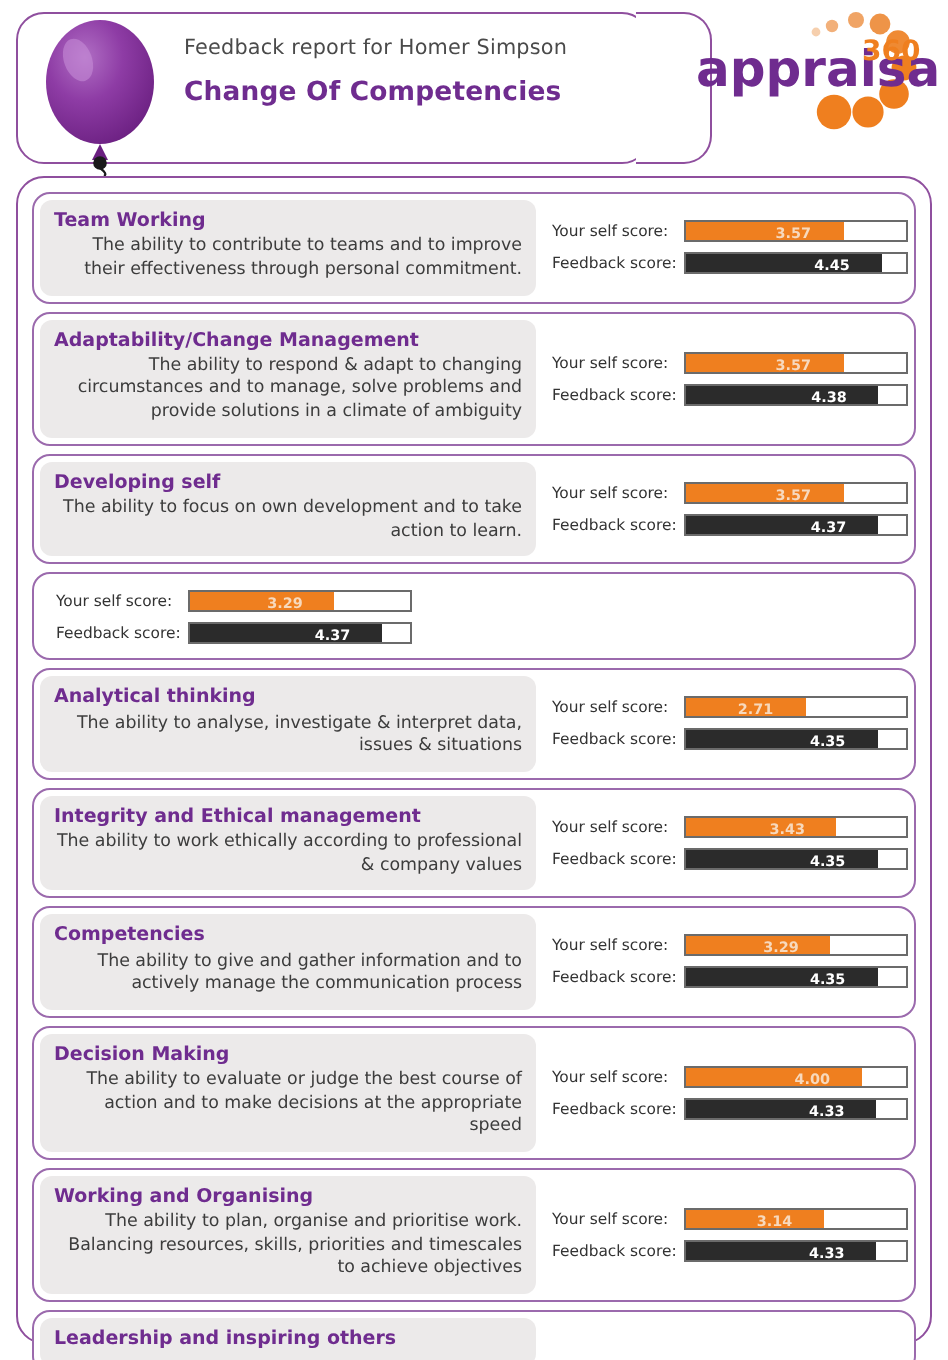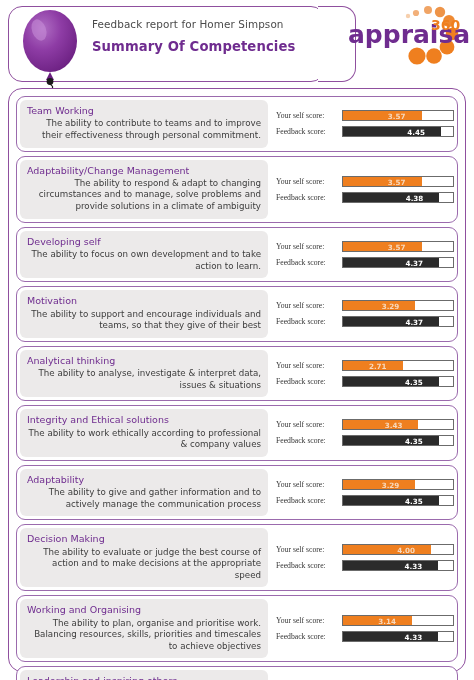--- a/index.html
+++ b/index.html
@@ -103,21 +103,21 @@
   }
   .desc-panel {
     width: 248px;
     background: #eceaea;
     border-radius: 6px;
     padding: 5px 7px 6px 7px;
     flex: none;
   }
   .comp-title {
     font-size: 9.5px;
-    font-weight: normal;
+    font-weight: bold;
     color: #6f2c8f;
     margin: 0 0 2px 0;
     line-height: 1.2;
   }
   .comp-desc {
     font-size: 8.7px;
     color: #3c3c3c;
     line-height: 1.33;
     margin: 0;
     text-align: right;
@@ -136,21 +136,20 @@
     height: 12px;
   }
   .score-label {
     font-size: 7.7px;
     color: #333333;
     width: 66px;
     text-align: right;
     padding-right: 20px;
     white-space: nowrap;
     flex: none;
-    font-family: Liberation Serif, serif;
   }
   .bar-track {
     position: relative;
     width: 112px;
     height: 11px;
     border: 1px solid #6b6b6b;
     background: #ffffff;
     flex: none;
     overflow: hidden;
   }
@@ -193,21 +192,21 @@
       <ellipse cx="33" cy="33" rx="27" ry="31" fill="url(#balg)"></ellipse>
       <ellipse cx="22" cy="22" rx="7" ry="11" fill="#c98fd8" opacity="0.55" transform="rotate(-20 22 22)"></ellipse>
       <path d="M33 64 L29 72 L37 72 Z" fill="#6a1f80"></path>
       <circle cx="33" cy="73.5" r="3.4" fill="#1a1a1a"></circle>
       <path d="M33 76 q4 3 2 4" stroke="#1a1a1a" stroke-width="1.1" fill="none"></path>
     </svg>
   </div>
 
   <div class="header-text">
     <p class="report-for">Feedback report for Homer Simpson</p>
-    <p class="summary-title">Summary Of Competencies</p>
+    <p class="summary-title">Change Of Competencies</p>
   </div>
 
   <div class="logo">
     <svg width="124" height="80" viewBox="0 0 124 80">
       <g>
         <circle cx="70" cy="9" r="3.1" fill="#f2b07a"></circle>
         <circle cx="82" cy="6" r="4.0" fill="#f0a465"></circle>
         <circle cx="94" cy="8" r="5.2" fill="#ee9448"></circle>
         <circle cx="103" cy="17" r="5.9" fill="#ef8a33"></circle>
         <circle cx="106" cy="30" r="6.2" fill="#ef7f1f"></circle>
@@ -284,24 +283,20 @@
           <div class="score-line">
             <div class="score-label">Feedback score:</div>
             <div class="bar-track">
               <div class="bar-fill feedback" style="width: 87.4%;"></div>
               <div class="bar-value feedback" style="left: 0px; width: 87.4%;">4.37</div>
             </div>
           </div>
         </div>
       </div>
       <div class="comp-row">
-        <div class="desc-panel">
-          <div class="comp-title">Motivation</div>
-          <div class="comp-desc">The ability to support and encourage individuals and teams, so that they give of their best</div>
-        </div>
         <div class="scores-panel">
           <div class="score-line">
             <div class="score-label">Your self score:</div>
             <div class="bar-track">
               <div class="bar-fill self" style="width: 65.8%;"></div>
               <div class="bar-value self" style="left: 0px; width: 65.8%;">3.29</div>
             </div>
           </div>
           <div class="score-line">
             <div class="score-label">Feedback score:</div>
@@ -329,21 +324,21 @@
             <div class="score-label">Feedback score:</div>
             <div class="bar-track">
               <div class="bar-fill feedback" style="width: 87%;"></div>
               <div class="bar-value feedback" style="left: 0px; width: 87%;">4.35</div>
             </div>
           </div>
         </div>
       </div>
       <div class="comp-row">
         <div class="desc-panel">
-          <div class="comp-title">Integrity and Ethical solutions</div>
+          <div class="comp-title">Integrity and Ethical management</div>
           <div class="comp-desc">The ability to work ethically according to professional &amp; company values</div>
         </div>
         <div class="scores-panel">
           <div class="score-line">
             <div class="score-label">Your self score:</div>
             <div class="bar-track">
               <div class="bar-fill self" style="width: 68.6%;"></div>
               <div class="bar-value self" style="left: 0px; width: 68.6%;">3.43</div>
             </div>
           </div>
@@ -351,21 +346,21 @@
             <div class="score-label">Feedback score:</div>
             <div class="bar-track">
               <div class="bar-fill feedback" style="width: 87%;"></div>
               <div class="bar-value feedback" style="left: 0px; width: 87%;">4.35</div>
             </div>
           </div>
         </div>
       </div>
       <div class="comp-row">
         <div class="desc-panel">
-          <div class="comp-title">Adaptability</div>
+          <div class="comp-title">Competencies</div>
           <div class="comp-desc">The ability to give and gather information and to actively manage the communication process</div>
         </div>
         <div class="scores-panel">
           <div class="score-line">
             <div class="score-label">Your self score:</div>
             <div class="bar-track">
               <div class="bar-fill self" style="width: 65.8%;"></div>
               <div class="bar-value self" style="left: 0px; width: 65.8%;">3.29</div>
             </div>
           </div>

